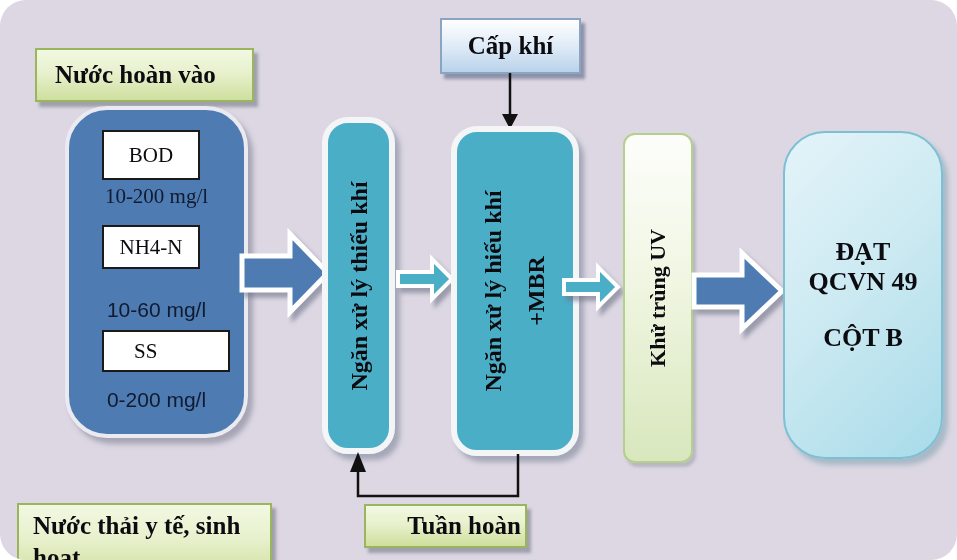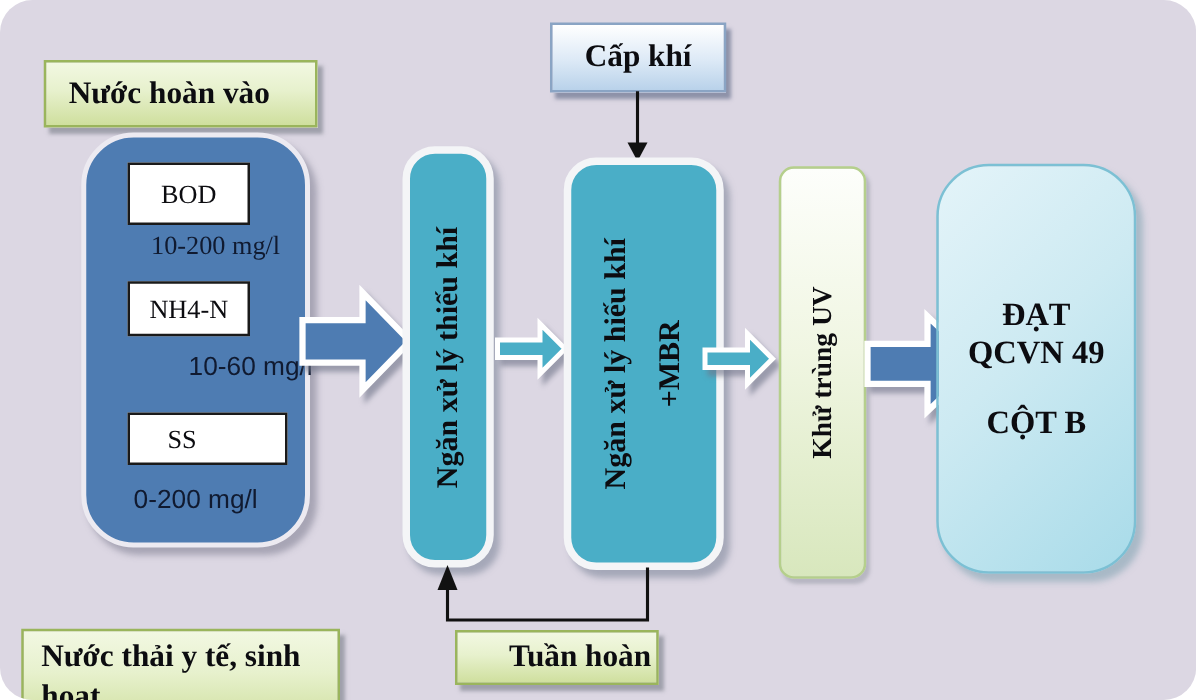--- a/index.html
+++ b/index.html
@@ -100,26 +100,26 @@
   </svg>
 
   <div class="box green-box serifB" style="left:35px; top:48px; width:219px; height:54px; font-size:25px; padding-left:18px;">
     <span>Nước hoàn vào</span>
   </div>
 
   <div class="box influent-box" style="left:65px; top:106px; width:183px; height:332px;">
     <div class="param-box" style="top:20px;">
       <span>BOD</span>
     </div>
-    <div class="param-range range-serif" style="top:74px;padding-left:16px;">10-200 mg/l</div>
+    <div class="param-range range-serif" style="top:74px;">10-200 mg/l</div>
 
     <div class="param-box" style="top:115px; height:40px;">
       <span>NH4-N</span>
     </div>
-    <div class="param-range range-sans" style="top:172px;margin-left:44px;">10-60 mg/l</div>
+    <div class="param-range range-sans" style="top:188px;">10-60 mg/l</div>
 
     <div class="param-box" style="top:220px; height:38px; justify-content:flex-start; padding-left:30px;">
       <span>SS</span>
     </div>
     <div class="param-range range-sans" style="top:278px;">0-200 mg/l</div>
   </div>
 
   <svg class="arrow shadowed" style="left:238px; top:226px;" width="94" height="94" viewBox="0 0 94 94">
     <polygon points="4,30 52,30 52,8 90,47 52,86 52,64 4,64" fill="#4e7cb2" stroke="#ffffff" stroke-width="5"></polygon>
   </svg>
@@ -148,21 +148,21 @@
   <div class="box uv-box" style="left:623px; top:133px; width:70px; height:330px;">
     <div class="vtext uv-font">
       <span>Khử trùng UV</span>
     </div>
   </div>
 
   <svg class="arrow shadowed" style="left:690px; top:246px;" width="98" height="92" viewBox="0 0 98 92">
     <polygon points="4,29 52,29 52,7 92,45 52,83 52,61 4,61" fill="#4e7cb2" stroke="#ffffff" stroke-width="5"></polygon>
   </svg>
 
-  <div class="box output-box" style="left:749px; top:131px; width:160px; height:328px;">
+  <div class="box output-box" style="left:783px; top:131px; width:160px; height:328px;">
     <span>ĐẠT</span>
     <span>QCVN 49</span>
     <span class="gap">CỘT B</span>
   </div>
 
   <div class="box green-box serifB" style="left:17px; top:459px; width:255px; height:78px; font-size:25px; padding:0 14px; line-height:1.3;margin-top:44px;">
     <span>Nước thải y tế, sinh hoạt</span>
   </div>
 
   <svg class="arrow" style="left:346px; top:446px;" width="182" height="58" viewBox="0 0 182 58">

